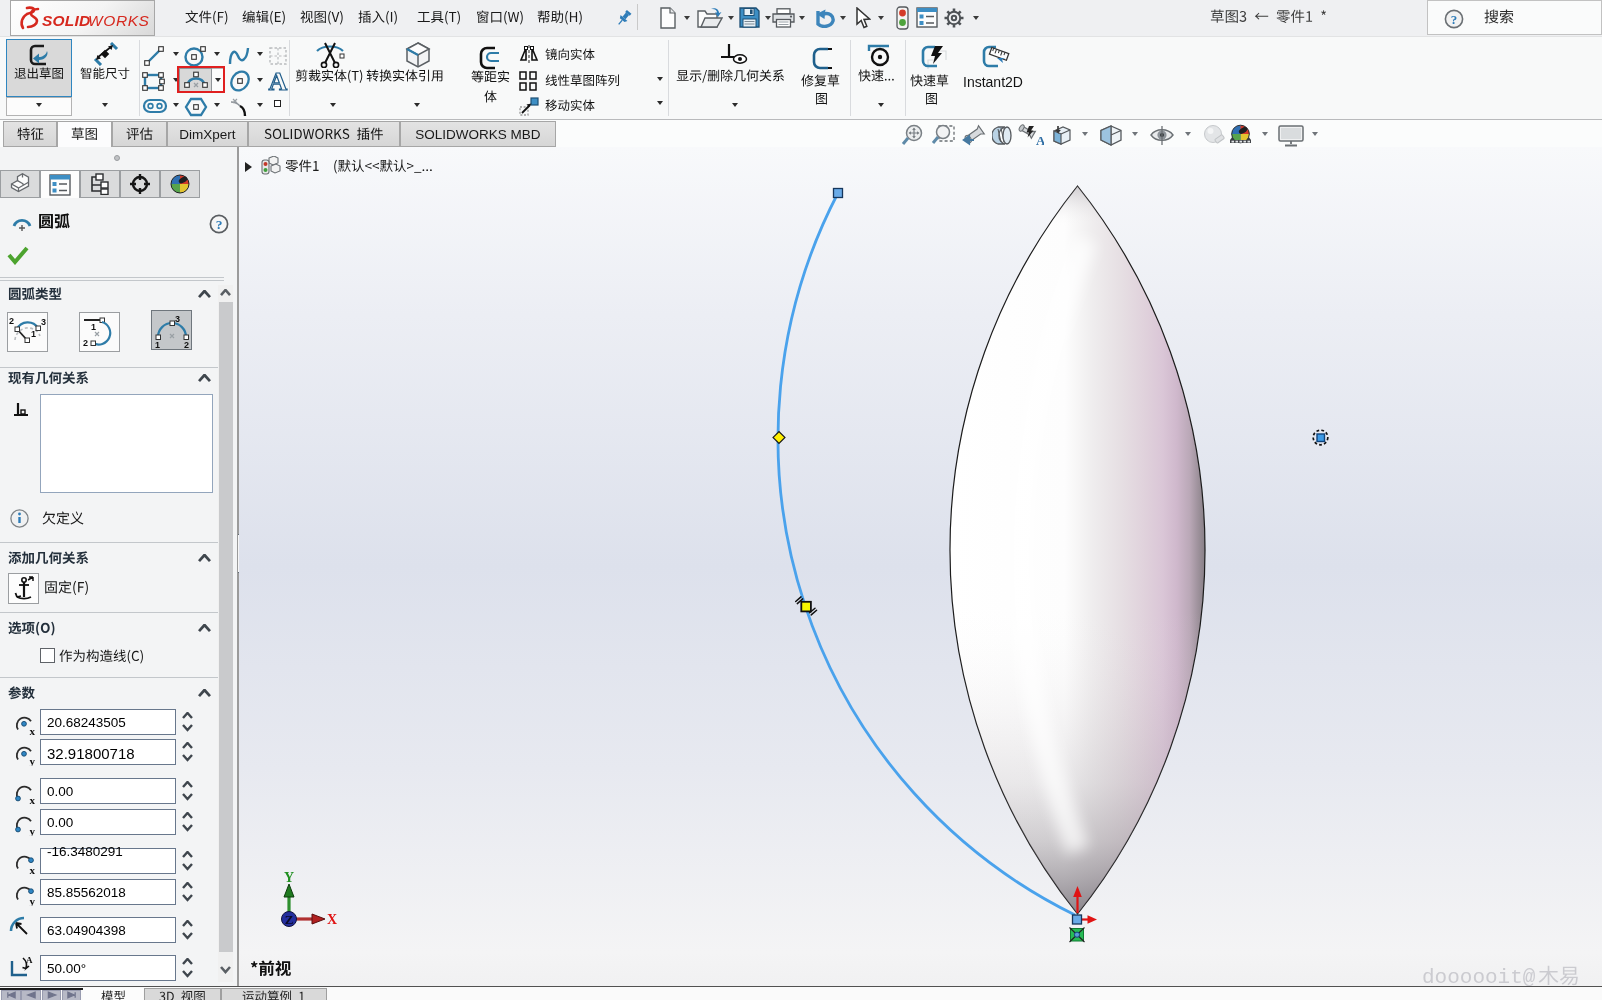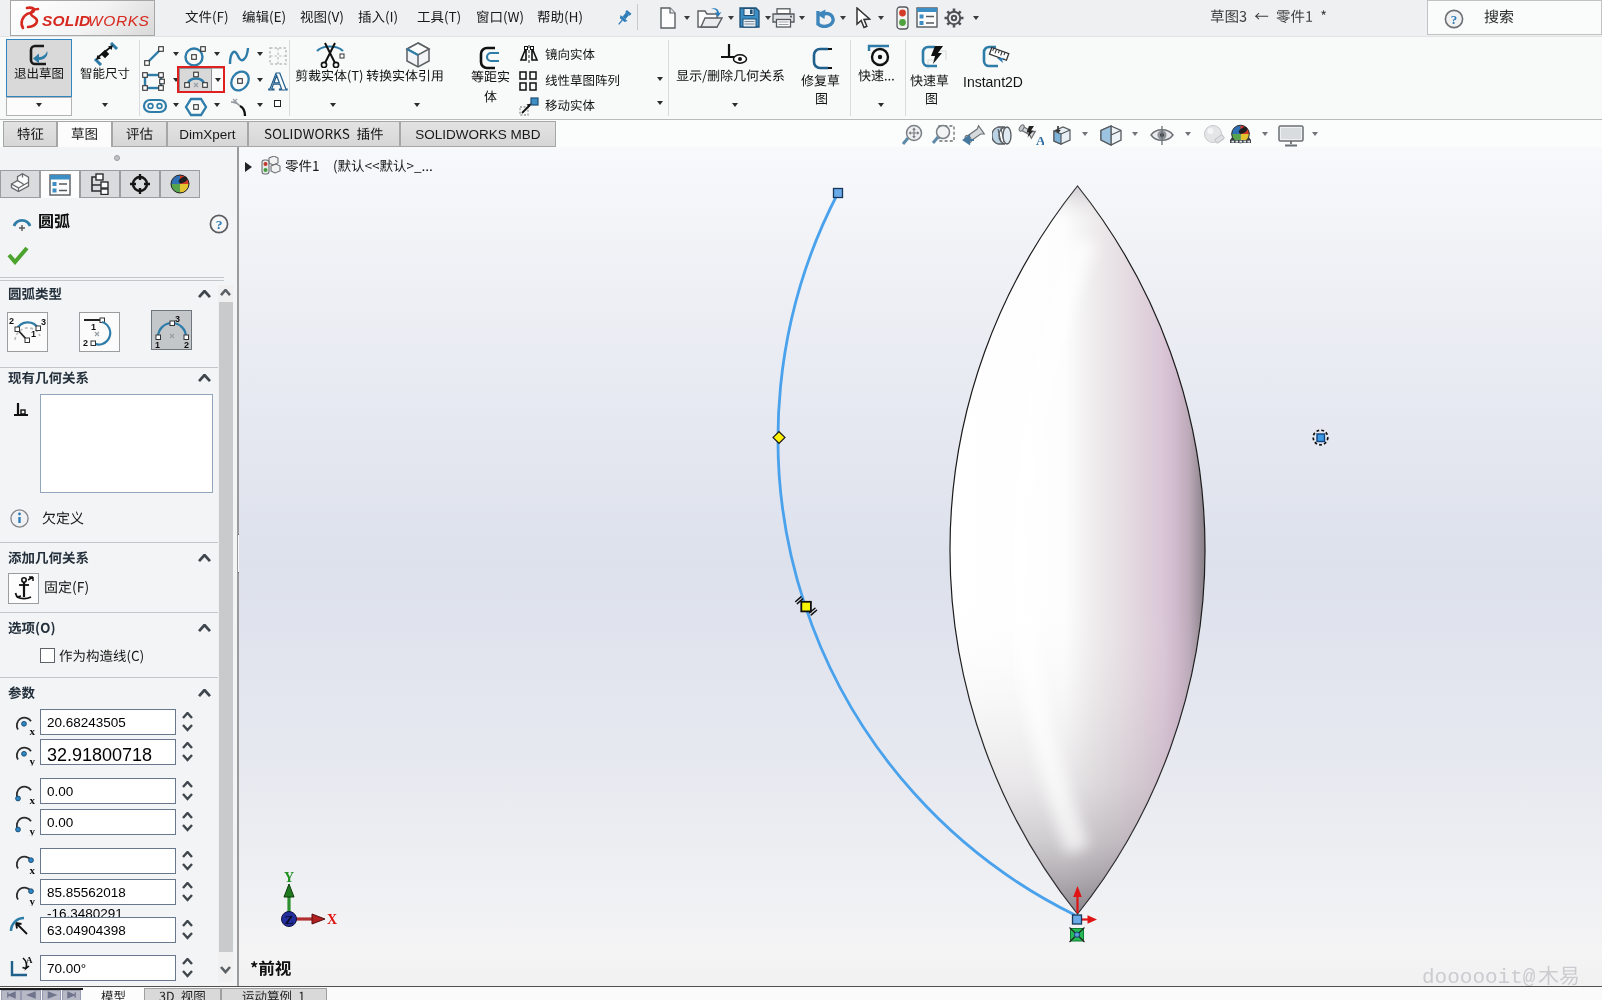--- a/index.html
+++ b/index.html
@@ -963,21 +963,21 @@
     <path d="M1 1 L5.5 6.050000000000001 L10 1" fill="none" stroke="#3f464d" stroke-width="2.4"></path>
   </svg>
 <div class="ab" style="left:9px;top:738px">
     <svg width="28" height="28" viewBox="0 0 28 28">
       <path d="M9.0 21.5 A 7.6 7.6 0 1 1 22.0 13.2" fill="none" stroke="#2b2b2b" stroke-width="1.8"></path>
       <circle cx="15" cy="15.8" r="2.4" fill="#2f86c4" stroke="#14476e" stroke-width="0.9"></circle>
       <text x="20.5" y="27" font-size="11" font-weight="bold" fill="#111" font-family="Liberation Serif">y</text>
     </svg>
   </div>
 <div class="ab" style="left:40px;top:739px;width:136px;height:26px;background:#fff;border:1px solid #68778c"></div>
-<div class="ab" style="left:47px;top:745px;font-size:18px;color:#000">32.91800718</div>
+<div class="ab" style="left:47px;top:745px;font-size:15px;color:#000">32.91800718</div>
 <svg class="ab" style="left:182px;top:742px" width="11" height="8.05" viewBox="0 0 11 8.05">
     <path d="M1 6.050000000000001 L5.5 1 L10 6.050000000000001" fill="none" stroke="#3f464d" stroke-width="2.4"></path>
   </svg>
 <svg class="ab" style="left:182px;top:754px" width="11" height="8.05" viewBox="0 0 11 8.05">
     <path d="M1 1 L5.5 6.050000000000001 L10 1" fill="none" stroke="#3f464d" stroke-width="2.4"></path>
   </svg>
 <div class="ab" style="left:9px;top:777px">
     <svg width="28" height="28" viewBox="0 0 28 28">
       <path d="M9.0 21.5 A 7.6 7.6 0 1 1 22.0 13.2" fill="none" stroke="#2b2b2b" stroke-width="1.8"></path>
       <circle cx="9.0" cy="21.5" r="2.4" fill="#2f86c4" stroke="#14476e" stroke-width="0.9"></circle>
@@ -1008,21 +1008,21 @@
     <path d="M1 1 L5.5 6.050000000000001 L10 1" fill="none" stroke="#3f464d" stroke-width="2.4"></path>
   </svg>
 <div class="ab" style="left:9px;top:847px">
     <svg width="28" height="28" viewBox="0 0 28 28">
       <path d="M9.0 21.5 A 7.6 7.6 0 1 1 22.0 13.2" fill="none" stroke="#2b2b2b" stroke-width="1.8"></path>
       <circle cx="22.0" cy="13.2" r="2.4" fill="#2f86c4" stroke="#14476e" stroke-width="0.9"></circle>
       <text x="20.5" y="27" font-size="11" font-weight="bold" fill="#111" font-family="Liberation Serif">x</text>
     </svg>
   </div>
 <div class="ab" style="left:40px;top:848px;width:136px;height:26px;background:#fff;border:1px solid #68778c"></div>
-<div class="ab" style="left:47px;top:906px;font-size:13.5px;color:#000">-16.3480291</div>
+<div class="ab" style="left:47px;top:844px;font-size:13.5px;color:#000">-16.3480291</div>
 <svg class="ab" style="left:182px;top:851px" width="11" height="8.05" viewBox="0 0 11 8.05">
     <path d="M1 6.050000000000001 L5.5 1 L10 6.050000000000001" fill="none" stroke="#3f464d" stroke-width="2.4"></path>
   </svg>
 <svg class="ab" style="left:182px;top:863px" width="11" height="8.05" viewBox="0 0 11 8.05">
     <path d="M1 1 L5.5 6.050000000000001 L10 1" fill="none" stroke="#3f464d" stroke-width="2.4"></path>
   </svg>
 <div class="ab" style="left:9px;top:878px">
     <svg width="28" height="28" viewBox="0 0 28 28">
       <path d="M9.0 21.5 A 7.6 7.6 0 1 1 22.0 13.2" fill="none" stroke="#2b2b2b" stroke-width="1.8"></path>
       <circle cx="22.0" cy="13.2" r="2.4" fill="#2f86c4" stroke="#14476e" stroke-width="0.9"></circle>
@@ -1052,21 +1052,21 @@
     <path d="M1 1 L5.5 6.050000000000001 L10 1" fill="none" stroke="#3f464d" stroke-width="2.4"></path>
   </svg>
 <div class="ab" style="left:9px;top:954px">
     <svg width="26" height="24" viewBox="0 0 26 24">
       <path d="M3 7 v14 h15" fill="none" stroke="#1f608c" stroke-width="2.4"></path>
  <path d="M14 4 A 10 10 0 0 1 17 14.5 l3 -2.5 M17 14.5 l-3.5 -1" stroke="#111" stroke-width="1.6" fill="none"></path>
  <text x="17" y="9" font-size="9" font-weight="bold" fill="#111" font-family="Liberation Serif">A</text>
     </svg>
   </div>
 <div class="ab" style="left:40px;top:955px;width:136px;height:26px;background:#fff;border:1px solid #68778c"></div>
-<div class="ab" style="left:47px;top:961px;font-size:13.5px;color:#000">70.00°</div>
+<div class="ab" style="left:47px;top:961px;font-size:13.5px;color:#000">50.00°</div>
 <svg class="ab" style="left:182px;top:958px" width="11" height="8.05" viewBox="0 0 11 8.05">
     <path d="M1 6.050000000000001 L5.5 1 L10 6.050000000000001" fill="none" stroke="#3f464d" stroke-width="2.4"></path>
   </svg>
 <svg class="ab" style="left:182px;top:970px" width="11" height="8.05" viewBox="0 0 11 8.05">
     <path d="M1 1 L5.5 6.050000000000001 L10 1" fill="none" stroke="#3f464d" stroke-width="2.4"></path>
   </svg>
 <div class="ab" style="left:218px;top:285px;width:15px;height:697px;background:#f0f0f0"></div>
 <svg class="ab" style="left:220px;top:289px" width="11" height="8.05" viewBox="0 0 11 8.05">
     <path d="M1 6.050000000000001 L5.5 1 L10 6.050000000000001" fill="none" stroke="#5a5f64" stroke-width="2.6"></path>
   </svg>

